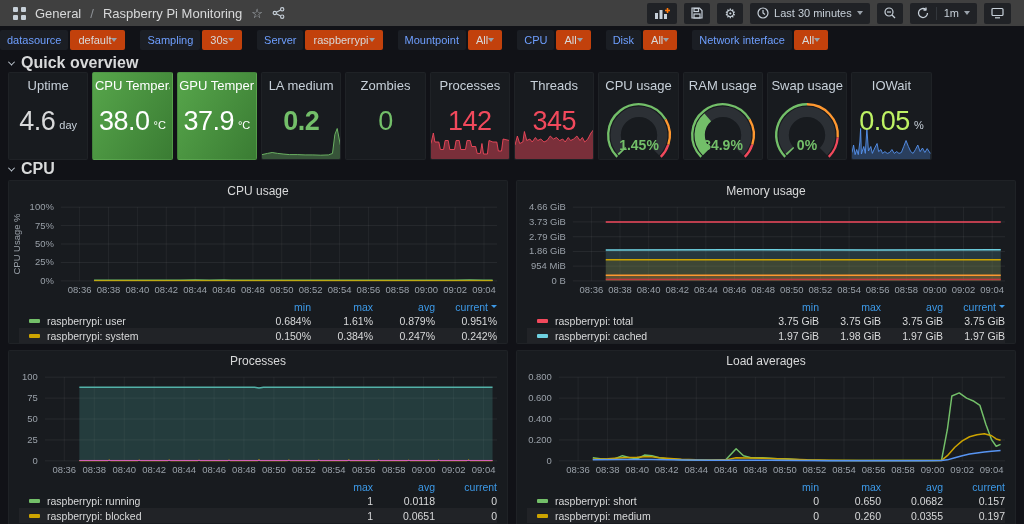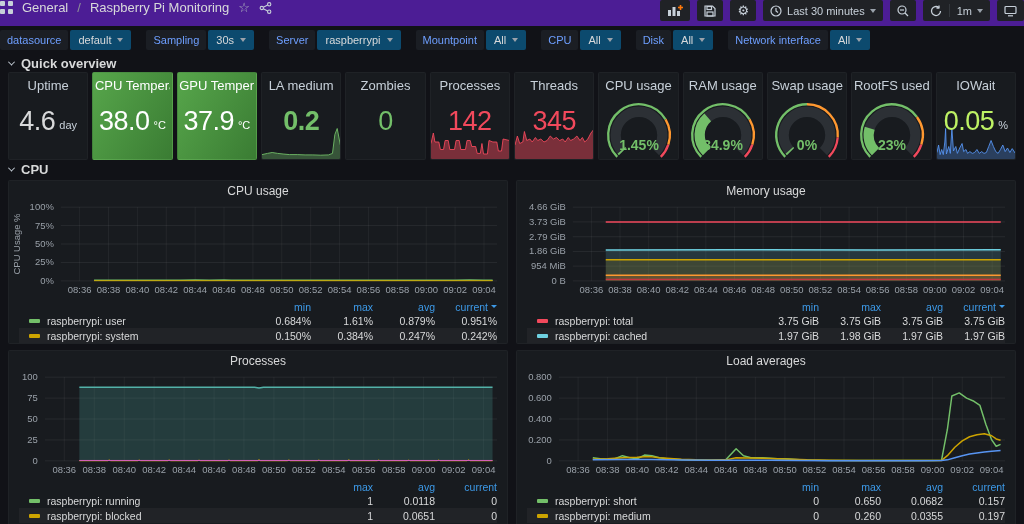--- a/index.html
+++ b/index.html
@@ -1,37 +1,37 @@
 <!DOCTYPE html>
 <html><head>
 <meta charset="utf-8">
 <style>
   *{margin:0;padding:0;box-sizing:border-box}
   html,body{width:1024px;height:524px;overflow:hidden}
   body{background:#111217;color:#d8d9da;font-family:"Liberation Sans",sans-serif;font-size:12px}
   svg text{font-family:"Liberation Sans",sans-serif}
 
   
-  .topnav{height:26px;background:#4c1d95;display:flex;justify-content:space-between;align-items:flex-start;padding:0 0}
+  .topnav{height:26px;background:#404040;display:flex;justify-content:space-between;align-items:center;padding:0 13px}
   .crumb{display:flex;align-items:center;gap:9px;font-size:13px}
   .crumb .sep{color:#8e9297}
   .icon{display:inline-flex;align-items:center;justify-content:center;color:#b3bac1;cursor:pointer}
   .toolbar{display:flex;gap:7px;align-items:center}
   .tbtn{height:21px;background:#202226;border-radius:2px;display:inline-flex;align-items:center;gap:5px;padding:0 7px;font-size:11px;color:#c7d0d9;cursor:pointer}
   .caret{width:0;height:0;border-left:3.5px solid transparent;border-right:3.5px solid transparent;border-top:4px solid #9aa2ab;display:inline-block}
   .divider{width:1px;height:13px;background:#33373c;margin:0 2px}
 
   
   .filters{display:flex;align-items:center;gap:15px;height:28px;padding:2px 0}
   .chip{display:flex;align-items:center;gap:2px}
   .chip .lab{background:#1b1e24;color:#6e9fff;padding:4px 7px;font-size:11px;border-radius:2px}
-  .chip .val{background:#0c4a6e;color:#d8d9da;padding:4px 8px;font-size:11px;border-radius:2px;display:flex;align-items:center;gap:6px;cursor:pointer}
+  .chip .val{background:#c2410c;color:#d8d9da;padding:4px 8px;font-size:11px;border-radius:2px;display:flex;align-items:center;cursor:pointer}
 
   
-  .sechead{display:flex;align-items:center;gap:7px;height:18px;padding:2px 9px;font-weight:bold;font-size:13px;color:#d8d9da;cursor:pointer}
+  .sechead{display:flex;align-items:center;gap:7px;height:18px;padding:2px 9px;font-weight:bold;font-size:16px;color:#d8d9da;cursor:pointer}
   .chev{width:5px;height:5px;border-right:1.5px solid #c7d0d9;border-bottom:1.5px solid #c7d0d9;transform:rotate(45deg) translate(-1px,-1px)}
 
   
   .stats-row{display:grid;grid-template-columns:repeat(12,1fr);gap:4px;margin:0 8px;height:88px}
   .stat{position:relative;background:#181b1f;border:1px solid rgba(255,255,255,0.03);border-radius:2px;overflow:hidden;display:flex;flex-direction:column;align-items:center}
   .stat.greenbg{background:linear-gradient(120deg,#57a64b,#3a7c33)}
   .stat .ttl{font-size:13px;color:#c7d0d9;padding-top:5px;white-space:nowrap;overflow:hidden;max-width:96%;cursor:pointer}
   .stat.greenbg .ttl{color:#fff}
   .valwrap{flex:1;display:flex;align-items:baseline;justify-content:center;gap:4px;z-index:2;padding-bottom:10px}
   .valwrap{align-items:center}
@@ -283,31 +283,20 @@
     </div>
     <div class="stat">
       <div class="ttl">Swap usage</div>
       <svg class="gsvg" viewBox="0 0 96 70" width="92" height="67">
         <path d="M24.67 67.33 A33 33 0 0 1 48.00 11.00" stroke="#73bf69" stroke-width="2.5" fill="none"></path>
         <path d="M48.00 11.00 A33 33 0 0 1 80.90 46.59" stroke="#ff9830" stroke-width="2.5" fill="none"></path>
         <path d="M80.90 46.59 A33 33 0 0 1 71.33 67.33" stroke="#f2495c" stroke-width="2.5" fill="none"></path>
         <path d="M30.32 61.68 A25 25 0 1 1 65.68 61.68" stroke="#2c3035" stroke-width="11" fill="none"></path>
         <path d="M30.32 61.68 A25 25 0 0 1 29.13 60.40" stroke="#73bf69" stroke-width="11" fill="none"></path>
         <text x="48" y="60" text-anchor="middle" font-size="15" font-weight="bold" fill="#73bf69">0%</text>
-      </svg>
-    </div>
-    <div class="stat">
-      <div class="ttl">RootFS used</div>
-      <svg class="gsvg" viewBox="0 0 96 70" width="92" height="67">
-        <path d="M24.67 67.33 A33 33 0 1 1 74.70 24.60" stroke="#73bf69" stroke-width="2.5" fill="none"></path>
-        <path d="M74.70 24.60 A33 33 0 0 1 79.38 54.20" stroke="#ff9830" stroke-width="2.5" fill="none"></path>
-        <path d="M79.38 54.20 A33 33 0 0 1 71.33 67.33" stroke="#f2495c" stroke-width="2.5" fill="none"></path>
-        <path d="M30.32 61.68 A25 25 0 1 1 65.68 61.68" stroke="#2c3035" stroke-width="11" fill="none"></path>
-        <path d="M30.32 61.68 A25 25 0 0 1 24.11 36.65" stroke="#73bf69" stroke-width="11" fill="none"></path>
-        <text x="48" y="60" text-anchor="middle" font-size="15" font-weight="bold" fill="#73bf69">23%</text>
       </svg>
     </div>
     <div class="stat">
       <div class="ttl">IOWait</div>
       <div class="valwrap">
         <span class="bigval" style="color: #bef264;">0.05</span>
         <span class="unit" style="color: rgb(199, 208, 217);">%</span>
       </div>
       <svg class="spark" viewBox="0 0 100 34" height="34" preserveAspectRatio="none">
         <path d="M0.0,27.5 L2.0,20.0 L4.0,29.6 L6.0,24.5 L8.0,29.6 L10.0,17.0 L11.0,3.5 L12.0,29.0 L15.0,21.5 L17.0,28.4 L19.0,3.5 L21.0,26.0 L24.0,21.5 L26.0,28.4 L29.0,23.0 L32.0,18.5 L34.0,26.6 L37.0,24.5 L39.0,28.4 L42.0,26.6 L45.0,28.4 L48.0,27.5 L51.0,24.5 L54.0,28.4 L57.0,26.6 L60.0,28.4 L63.0,27.5 L66.0,21.5 L69.0,15.5 L72.0,21.5 L75.0,26.6 L78.0,28.4 L81.0,24.5 L84.0,20.0 L87.0,26.6 L90.0,23.0 L93.0,27.5 L96.0,23.6 L100.0,28.4 L100.0,34 L0.0,34 Z" fill="#5794f2" fill-opacity="0.3"></path>

